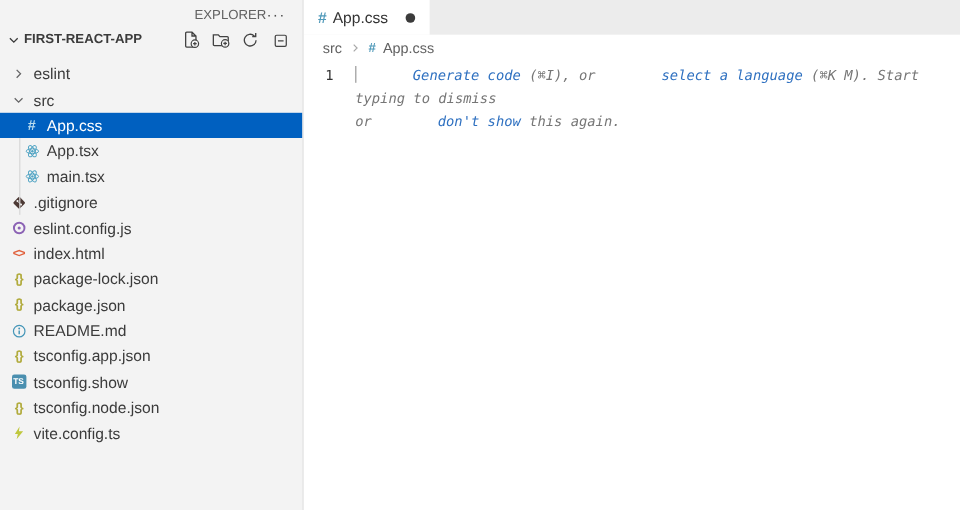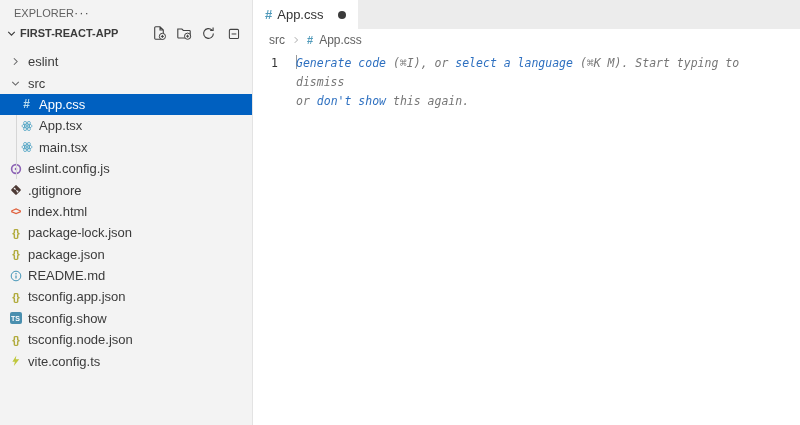--- a/index.html
+++ b/index.html
@@ -4,21 +4,21 @@
 <style>
   * { margin:0; padding:0; box-sizing:border-box; }
   html,body { width:800px; height:425px; overflow:hidden; background:#fff;
               font-family:"Liberation Sans", sans-serif; }
   .app { display:flex; width:800px; height:425px; }
 
   
   .sidebar { position:relative; width:253px; flex:0 0 253px; background:#f3f3f3;
              border-right:1px solid #e3e3e3; overflow:hidden; }
   .sb-header { height:22px; display:flex; align-items:center;
-               justify-content:flex-start; padding:4px 14px 0 14px; }
+               justify-content:flex-end; padding:4px 14px 0 14px; }
   .sb-title { font-size:11px; color:#616161; }
   .more-dots { font-size:13px; color:#4f4f4f; letter-spacing:1px; cursor:pointer; line-height:8px; }
   .project-row { height:22px; display:flex; align-items:center; padding:0 10px 0 5px; }
   .project-name { font-size:11px; font-weight:bold; color:#3b3b3b; margin-left:2px; }
   .sb-toolbar { margin-left:auto; display:flex; align-items:center; gap:8px; }
   .tool-btn { width:17px; height:17px; display:flex; align-items:center; justify-content:center; cursor:pointer; }
   .tree { margin-top:7px; position:relative; }
   .row { height:21.4px; display:flex; align-items:center; padding-left:7px;
          font-size:13px; color:#3b3b3b; cursor:pointer; }
   .row.child { padding-left:18px; }
@@ -45,21 +45,21 @@
   .breadcrumbs { height:22px; display:flex; align-items:center; padding-left:16px;
                  font-size:12px; color:#616161; gap:6px; background:#fff; }
   .crumb { cursor:pointer; }
   .bc-sep { color:#a9a9a9; display:flex; align-items:center; }
   .breadcrumbs .g-css { font-size:11px; }
 
   .editor { flex:1; display:flex; font-family:"DejaVu Sans Mono", monospace;
             font-size:11.5px; line-height:19px; padding-top:3px; position:relative; }
   .gutter { width:43px; min-width:43px; text-align:right; padding-right:18px; color:#333; }
   .code { flex:1; font-style:italic; color:#767676; padding-right:6px; min-width:0; }
-  .ghost a, .ghost .link { color:#2e70c0; text-decoration:none; cursor:pointer; font-style:italic; }
+  .ghost a, .ghost .link { color:#2e70c0; text-decoration:none; cursor:pointer; font-style:italic;margin-left:48px; }
   .caret { display:inline-block; width:1px; height:14px; background:#9a9a9a;
            vertical-align:-2px; margin-right:-1px; }
 
   svg { display:block; }
 </style>
 </head>
 <body>
 
 <div class="app">
 
@@ -153,36 +153,36 @@
               </g>
               <circle cx="6" cy="6" r="1" fill="#4fa3c3"></circle>
             </svg>
         </span>
         <span class="lbl">main.tsx</span>
       </div>
 
       <div class="row">
         <span class="slot">
           <svg width="12" height="12" viewBox="0 0 12 12">
-              <circle cx="6" cy="6" r="4.4" fill="none" stroke="#8c63b5" stroke-width="1.6"></circle>
-              <circle cx="6" cy="6" r="1.3" fill="#8c63b5"></circle>
-            </svg>
-        </span>
-        <span class="lbl">eslint.config.js</span>
-      </div>
-      <div class="row">
-        <span class="slot">
-          <svg width="12" height="12" viewBox="0 0 12 12">
               <rect x="2.3" y="2.3" width="7.4" height="7.4" rx="1" transform="rotate(45 6 6)" fill="#4d3a35"></rect>
               <circle cx="4.6" cy="4.6" r="0.9" fill="#f3f3f3"></circle>
               <circle cx="7.5" cy="7.5" r="0.9" fill="#f3f3f3"></circle>
               <path d="M5.2 5.2l1.7 1.7" stroke="#f3f3f3" stroke-width="0.7"></path>
             </svg>
         </span>
         <span class="lbl">.gitignore</span>
+      </div>
+      <div class="row">
+        <span class="slot">
+          <svg width="12" height="12" viewBox="0 0 12 12">
+              <circle cx="6" cy="6" r="4.4" fill="none" stroke="#8c63b5" stroke-width="1.6"></circle>
+              <circle cx="6" cy="6" r="1.3" fill="#8c63b5"></circle>
+            </svg>
+        </span>
+        <span class="lbl">eslint.config.js</span>
       </div>
       <div class="row">
         <span class="slot g-html">&lt;&gt;</span>
         <span class="lbl">index.html</span>
       </div>
       <div class="row">
         <span class="slot g-json">{}</span>
         <span class="lbl">package-lock.json</span>
       </div>
       <div class="row">

